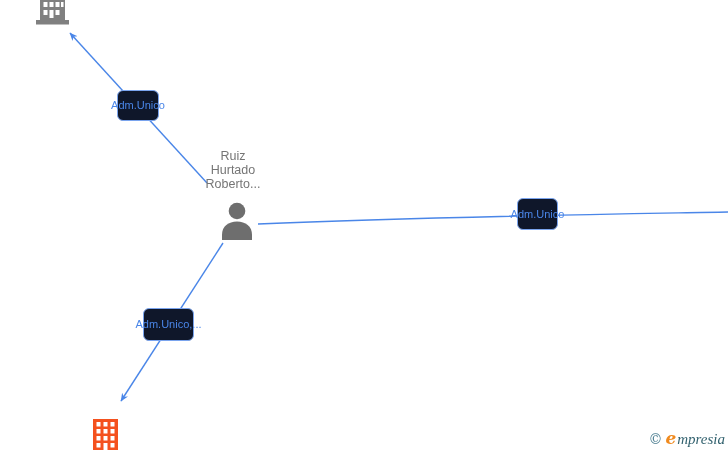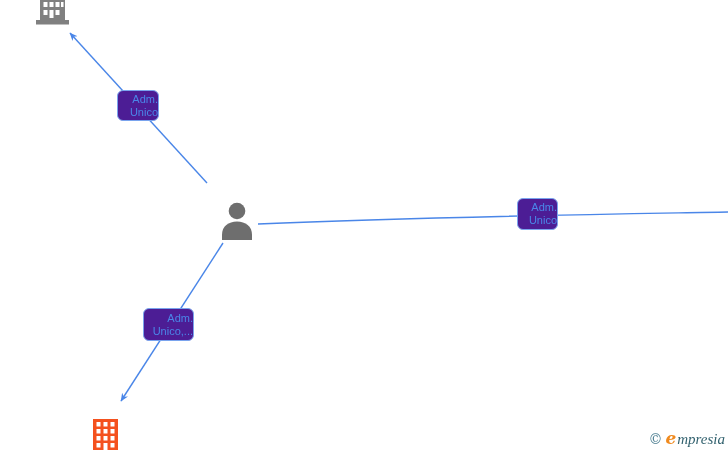--- a/index.html
+++ b/index.html
@@ -3,22 +3,22 @@
 <meta charset="utf-8">
 <style>
   html,body{margin:0;padding:0;background:#fff;}
   .canvas{
     position:relative;width:728px;height:450px;background:#ffffff;
     overflow:hidden;font-family:"Liberation Sans","DejaVu Sans",sans-serif;
   }
   .edges-layer{position:absolute;left:0;top:0;}
   .edge{stroke:#4a86e8;stroke-width:1.4;fill:none;}
   .edge-label{
-    position:absolute;display:flex;flex-direction:column;align-items:flex-end;justify-content:center;
-    background:#4c1d95;border:1px solid #7aa4ee;border-radius:6px;
+    position:absolute;display:flex;flex-direction:row;align-items:center;justify-content:center;
+    background:#0f172a;border:1px solid #7aa4ee;border-radius:6px;
     color:#4a86e8;font-size:11px;line-height:13px;text-align:center;
     box-sizing:border-box;cursor:pointer;
   }
   .node{position:absolute;cursor:pointer;}
   .person-name{
     position:absolute;left:173px;top:149px;width:120px;text-align:center;
     color:#757575;font-size:12.5px;line-height:14px;
   }
   .watermark{
     position:absolute;right:3px;bottom:2px;display:flex;align-items:baseline;gap:3px;
@@ -57,20 +57,25 @@
           <rect x="13.5" y="10" width="4" height="5"></rect>
         <rect x="19.5" y="10" width="4" height="5"></rect>
           <rect x="25" y="10" width="2.5" height="5"></rect>
         <rect x="7.5" y="18" width="4" height="5"></rect>
           <rect x="13.5" y="18" width="4" height="8"></rect>
         <rect x="19.5" y="18" width="4" height="5"></rect>
       </g>
     </svg>
   </div>
 
+  <div class="person-name">
+    <div>Ruiz</div>
+    <div>Hurtado</div>
+    <div>Roberto...</div>
+  </div>
   <div class="node" style="left:220px;top:202px;width:34px;height:38px;">
     <svg width="34" height="38" viewBox="0 0 34 38">
       <circle cx="17" cy="9" r="8.3" fill="#6e6e6e"></circle>
       <path d="M2,38 v-5.5 C2,24.5 8.5,19.5 17,19.5 s15,5 15,13 V38 Z" fill="#6e6e6e"></path>
     </svg>
   </div>
 
   <div class="edge-label" style="left:117px;top:90px;width:42px;height:31px;">
     <span>Adm.</span>
     <span>Unico</span>

